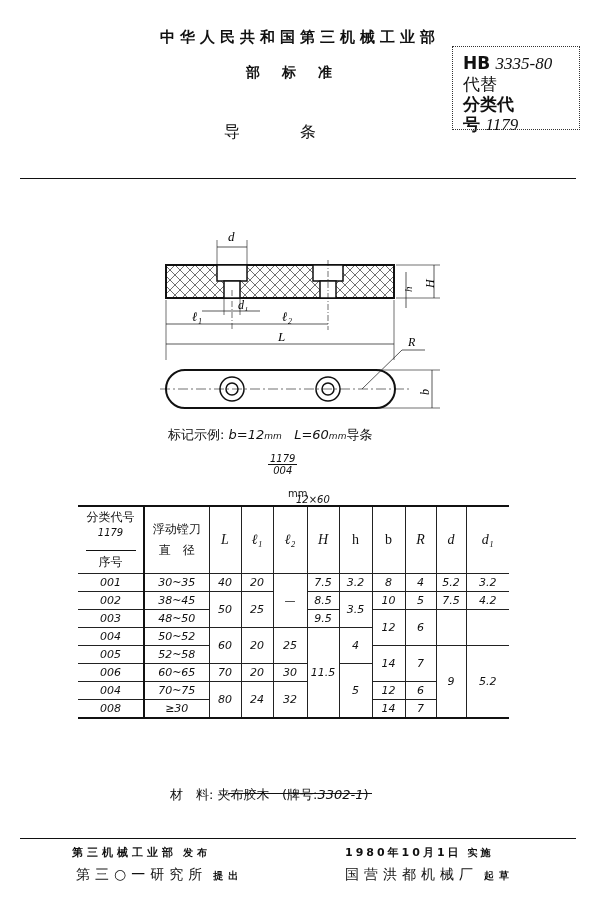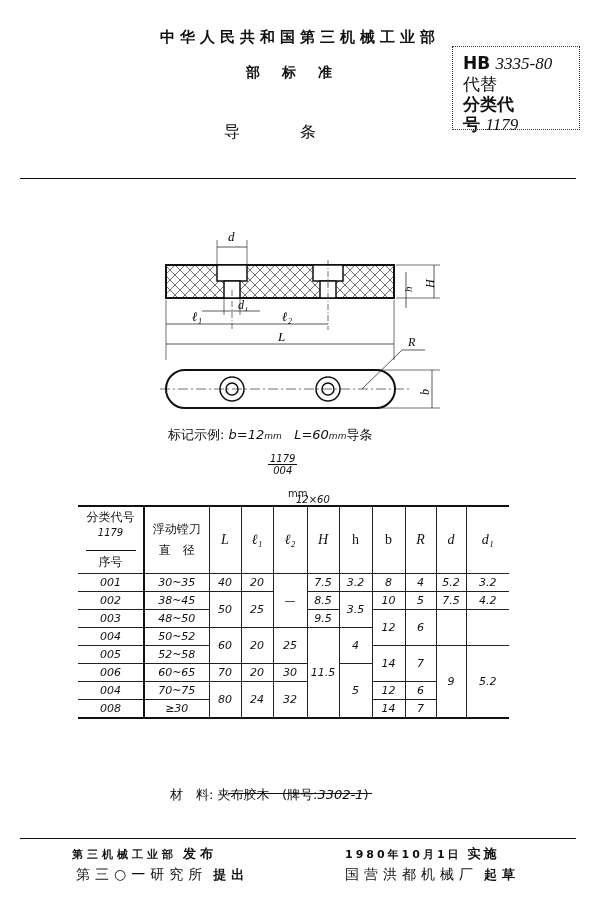--- a/index.html
+++ b/index.html
@@ -26,21 +26,21 @@
   table.spec{border-top:2px solid #111;border-bottom:2px solid #111;}
   table.spec td.c0{border-left:none;border-right:2px solid #111;}
   table.spec td.last{border-right:none;}
   .hdr1{font-size:12px;line-height:15px;}
   .hdr1 .sep{border-top:1px solid #111;display:inline-block;width:50px;}
   .material{left:170px;top:786px;font-size:13px;text-align:center;}
   .mat-rule{left:228px;top:793px;width:144px;border-top:1.5px solid #111;}
   .rule-bottom{left:20px;top:838px;width:556px;border-top:1.5px solid #111;}
   .foot{font-size:11px;font-weight:bold;}
   .foot-big{font-size:14px;}
-  .foot small{font-size:13px;font-weight:bold;margin-left:6px;}
+  .foot small{font-size:10px;font-weight:bold;margin-left:6px;}
 </style>
 </head>
 <body>
 
 <div class="abs title-main">中华人民共和国第三机械工业部</div>
 <div class="abs title-sub">部标准</div>
 <div class="abs title-doc">导条</div>
 
 <div class="abs code-box">
   <div><span class="hb">HB</span>&nbsp;<span class="it">3335-80</span></div>

